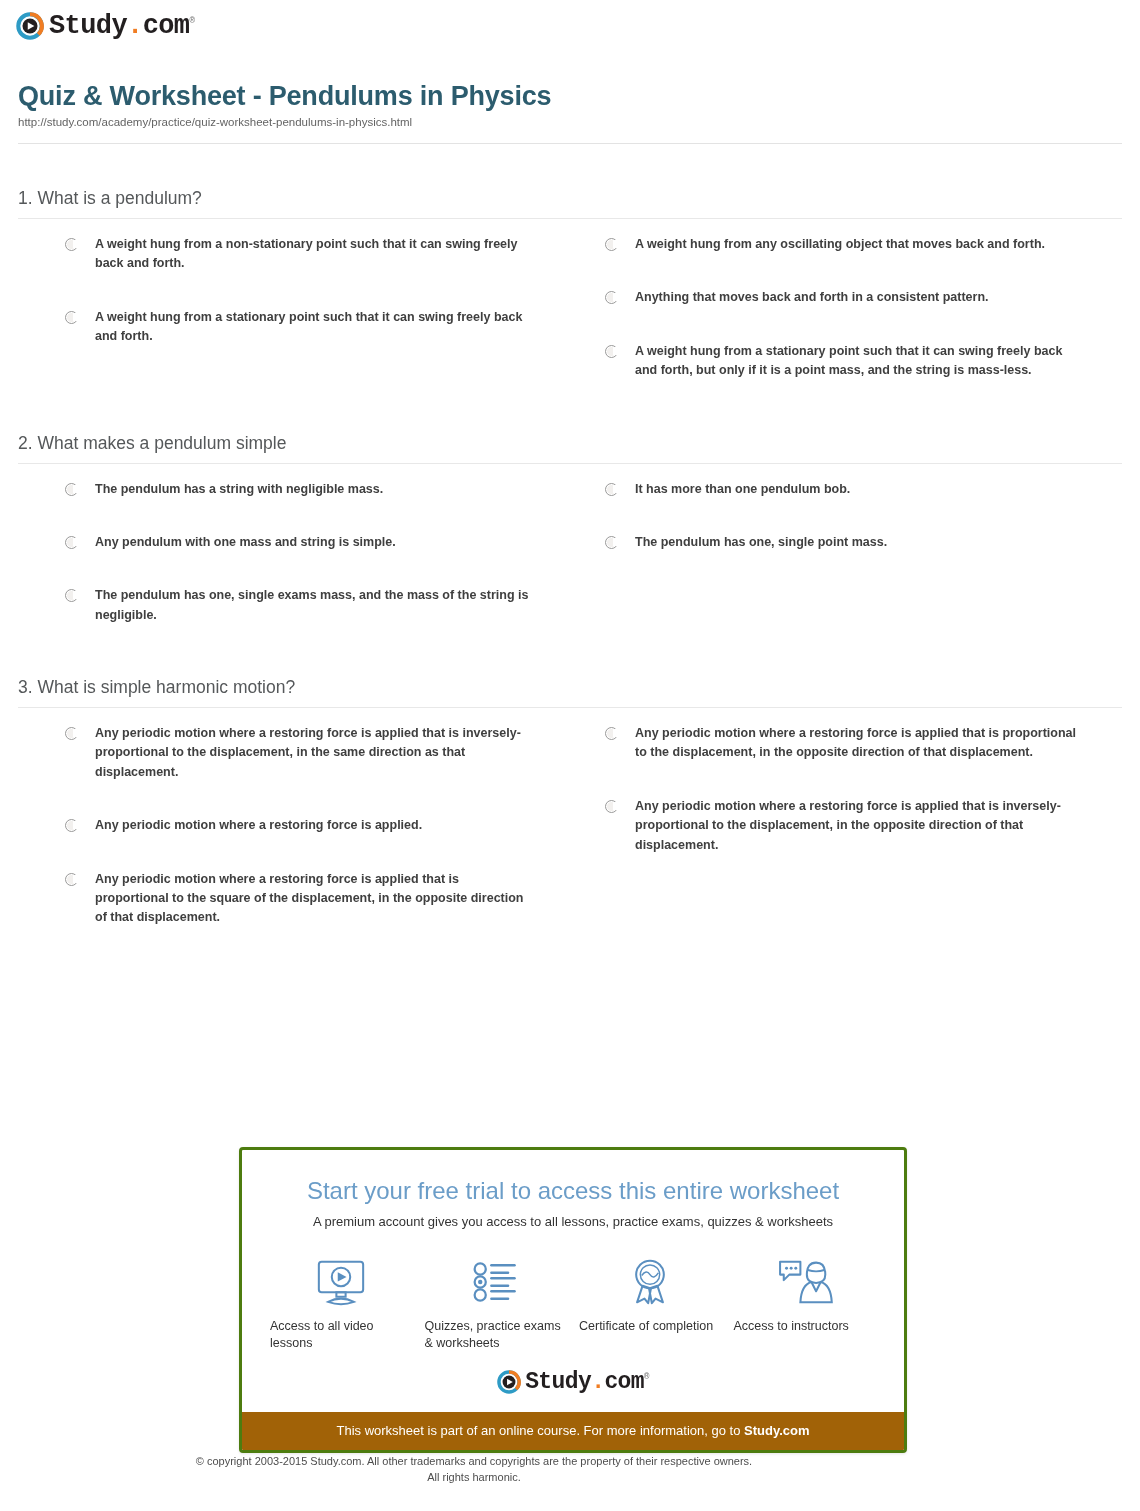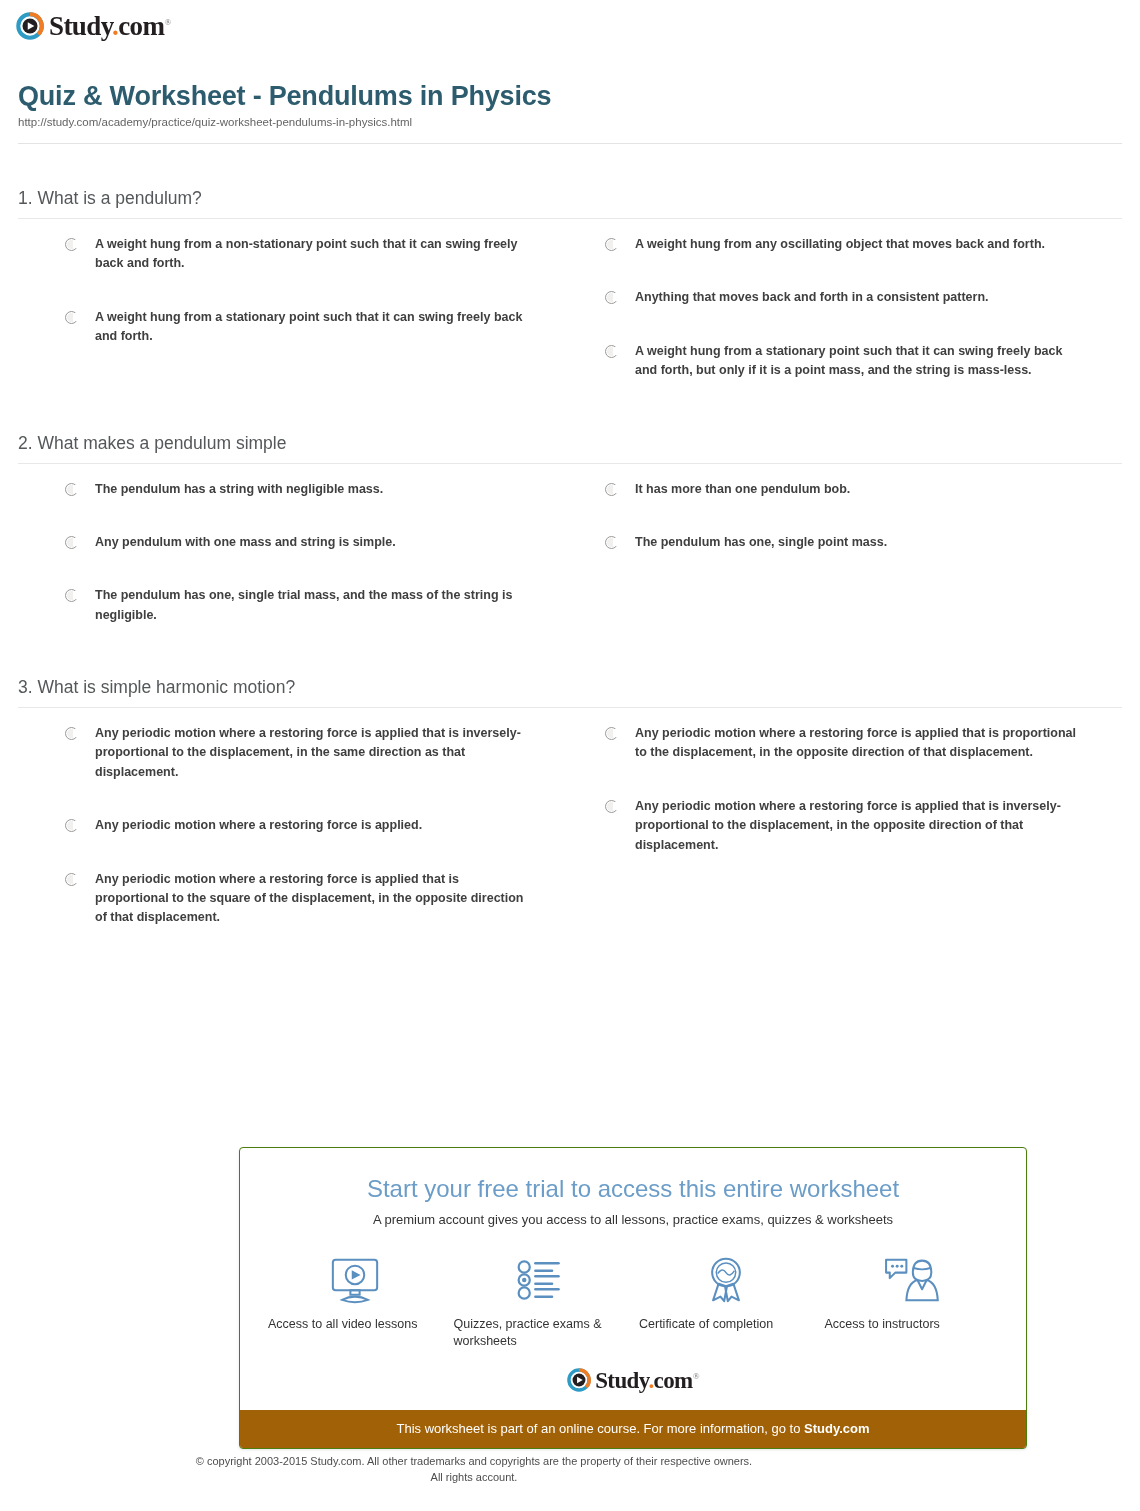--- a/index.html
+++ b/index.html
@@ -25,21 +25,21 @@
     align-items: center;
     height: 32px;
   }
   .logo-mark {
     width: 28px;
     height: 28px;
     flex: 0 0 28px;
     margin-right: 5px;
   }
   .logo-word {
-    font-family: Liberation Serif, serif;
+    font-family: Liberation Mono, monospace;
     font-size: 27px;
     font-weight: 600;
     letter-spacing: -0.6px;
     color: #231f20;
     line-height: 1;
     white-space: nowrap;
   }
   .logo-word .dot { color: #f07d23; }
   .logo-tm {
     font-size: 9px;
@@ -145,23 +145,23 @@
     font-weight: bold;
     color: #3f3f3f;
     line-height: 1.55;
   }
 
   
   .promo-card {
     position: absolute;
     left: 239px;
     top: 1147px;
-    width: 788px;
+    width: 668px;
     background: #ffffff;
-    border: 1px solid #4d7c0f;
+    border: 3px solid #4d7c0f;
     border-radius: 4px;
     box-shadow: 0 1px 3px rgba(0,0,0,0.10);
     box-sizing: border-box;
     overflow: hidden;
   }
   .promo-head {
     text-align: center;
     padding: 27px 20px 0 20px;
   }
   .promo-title {
@@ -292,21 +292,21 @@
         <div class="answer">
           <span class="radio"></span>
           <span class="answer-text">The pendulum has a string with negligible mass.</span>
         </div>
         <div class="answer">
           <span class="radio"></span>
           <span class="answer-text">Any pendulum with one mass and string is simple.</span>
         </div>
         <div class="answer">
           <span class="radio"></span>
-          <span class="answer-text">The pendulum has one, single trial mass, and the mass of the string is negligible.</span>
+          <span class="answer-text">The pendulum has one, single exams mass, and the mass of the string is negligible.</span>
         </div>
       </div>
       <div class="answer-col right">
         <div class="answer">
           <span class="radio"></span>
           <span class="answer-text">It has more than one pendulum bob.</span>
         </div>
         <div class="answer">
           <span class="radio"></span>
           <span class="answer-text">The pendulum has one, single point mass.</span>
@@ -428,14 +428,14 @@
       </svg>
     </span>
     <span class="logo-word"><span>Study</span><span class="dot">.</span><span>com</span><span class="logo-tm">®</span></span>
   </div>
 
   <div class="promo-banner"><span>This worksheet is part of an online course. For more information, go to </span><b>Study.com</b></div>
 </div>
 
 <div class="footer">
   <div>© copyright 2003-2015 Study.com. All other trademarks and copyrights are the property of their respective owners.</div>
-  <div>All rights account.</div>
+  <div>All rights harmonic.</div>
 </div>
 
 </body></html>

